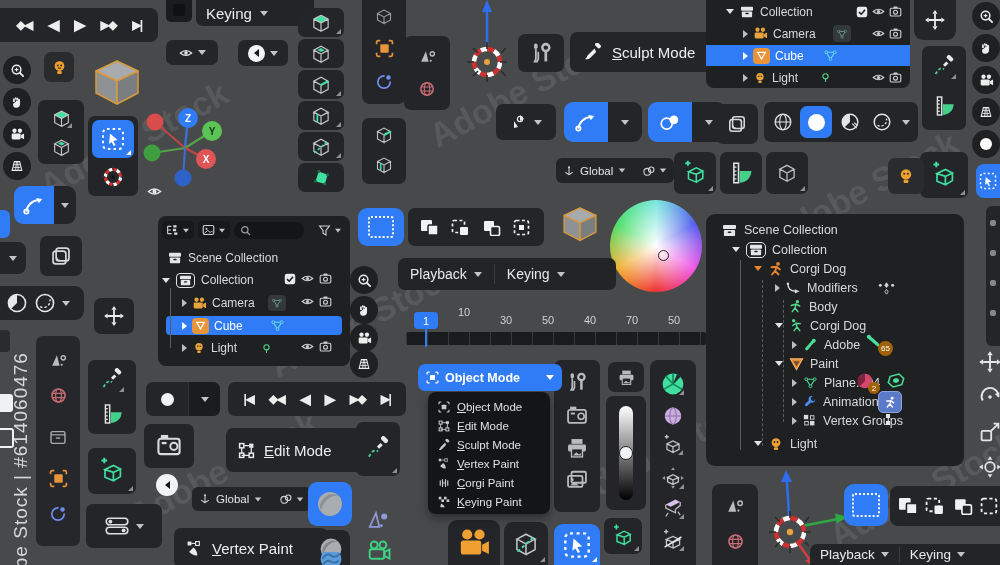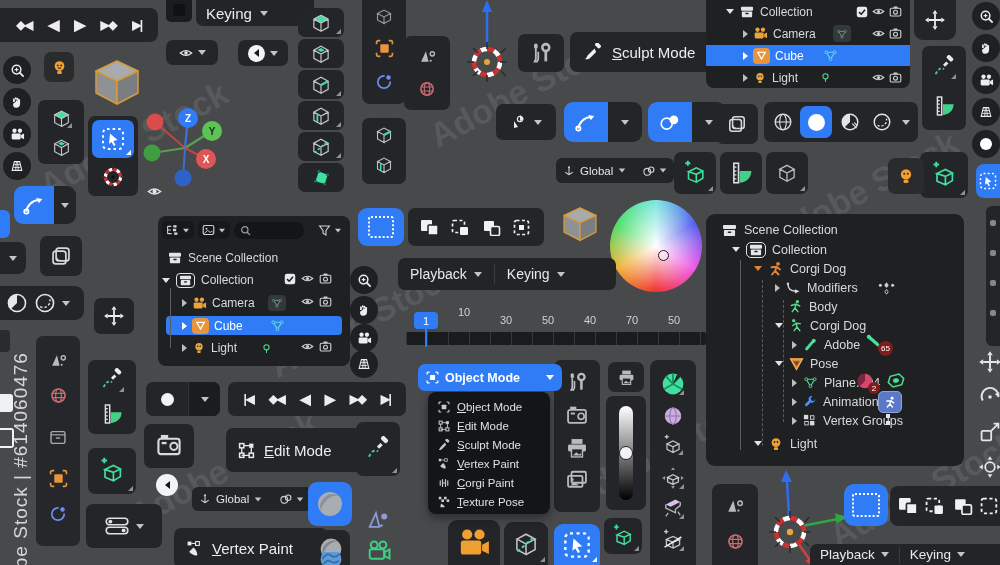--- a/index.html
+++ b/index.html
@@ -22,21 +22,21 @@
   .crn{position:absolute;right:3px;bottom:3px;width:0;height:0;
     border-left:5px solid transparent;border-bottom:5px solid #8f9193;}
   .uf{display:inline-block;}
   .uf::first-letter{text-decoration:underline;}
   .rowtxt{font-size:12px;color:#d8d9da;white-space:nowrap;}
   .wm{position:absolute;color:rgba(255,255,255,0.09);font-size:34px;font-weight:bold;
     transform:rotate(-28deg);white-space:nowrap;pointer-events:none;}
   .wmv{position:absolute;left:10px;top:295px;height:310px;writing-mode:vertical-rl;
     transform:rotate(180deg);font-size:19px;color:rgba(255,255,255,0.78);letter-spacing:1px;white-space:nowrap;}
   svg{display:block;}
-  .badge{position:absolute;background:#7f1d1d;color:#fff;border-radius:50%;
+  .badge{position:absolute;background:#a16207;color:#fff;border-radius:50%;
     font-size:8px;display:flex;align-items:center;justify-content:center;}
   .guide-solid{position:absolute;width:1px;background:#5a5c5e;}
   .guide-dash{position:absolute;width:0;border-left:1px dashed #5a5c5e;}
   .ticknum{position:absolute;font-size:11px;color:#cfd0d1;transform:translateX(-50%);}
 </style>
 </head>
 <body>
 
 <div id="stage">
 
@@ -1178,21 +1178,21 @@
       <span class="uf" style="font-size:11.5px">Corgi Paint</span>
     </div>
     <div class="fl" style="position:absolute;left:10px;top:101px;height:18px;gap:7px">
       <svg width="12" height="12" viewBox="0 0 16 16">
           <rect x="1" y="1" width="3.5" height="3.5" fill="#c8c9ca"></rect>
           <rect x="8" y="1" width="3.5" height="3.5" fill="#c8c9ca"></rect>
           <rect x="4.5" y="4.5" width="3.5" height="3.5" fill="#c8c9ca"></rect>
           <rect x="11.5" y="4.5" width="3.5" height="3.5" fill="#c8c9ca"></rect>
           <path d="M4 10c2 1 5 3 5 5H3Z" fill="#c8c9ca"></path>
         </svg>
-      <span class="uf" style="font-size:11.5px">Texture Pose</span>
+      <span class="uf" style="font-size:11.5px">Keying Paint</span>
     </div>
   </div>
 
   <div class="p" style="left:554px;top:360px;width:46px;height:152px">
     <div class="flc" style="position:absolute;left:8px;top:8px;width:30px;height:28px;color:#b9bbbd">
       <svg width="22" height="22" viewBox="0 0 20 20">
           <rect x="4.2" y="2" width="3" height="4.6" rx="1.4" fill="currentColor"></rect>
           <path d="M5.7 6.6V15l-1 2.2h2l1-2.2V9" fill="none" stroke="currentColor" stroke-width="1.5"></path>
           <circle cx="14" cy="5.5" r="2.9" fill="none" stroke="currentColor" stroke-width="2.1"></circle>
           <path d="M14 8.5V17" stroke="currentColor" stroke-width="2.3"></path>
@@ -1380,21 +1380,21 @@
     <span class="badge" style="left:172px;top:127px;width:15px;height:15px">65</span>
     <div class="fl" style="position:absolute;left:69px;top:141px;height:17px;gap:6px">
       <span class="trid"></span>
       <span>
         <svg width="15" height="14" viewBox="0 0 16 15">
             <path d="M1.5 2h13L8 13.5Z" fill="#e8842e"></path>
             <path d="M1.5 2h13L8 13.5Z" fill="none" stroke="#f5b46a" stroke-width="1.2"></path>
             <path d="M4.5 4.5h7L8 10Z" fill="#1e2022" opacity=".55"></path>
           </svg>
       </span>
-      <span class="rowtxt" style="font-size:12.5px">Pose</span>
+      <span class="rowtxt" style="font-size:12.5px">Paint</span>
     </div>
     <div class="fl" style="position:absolute;left:86px;top:160px;height:17px;gap:6px">
       <span class="trir"></span>
       <span style="color:#4be09a">
         <svg width="15" height="15" viewBox="0 0 16 16">
             <path d="M3.5 4.5h9L8 12Z" fill="none" stroke="currentColor" stroke-width="1.2"></path>
             <circle cx="3.5" cy="4.5" r="1.5" fill="#1e2022" stroke="currentColor"></circle>
             <circle cx="12.5" cy="4.5" r="1.5" fill="#1e2022" stroke="currentColor"></circle>
             <circle cx="8" cy="12" r="1.5" fill="#1e2022" stroke="currentColor"></circle>
           </svg>

